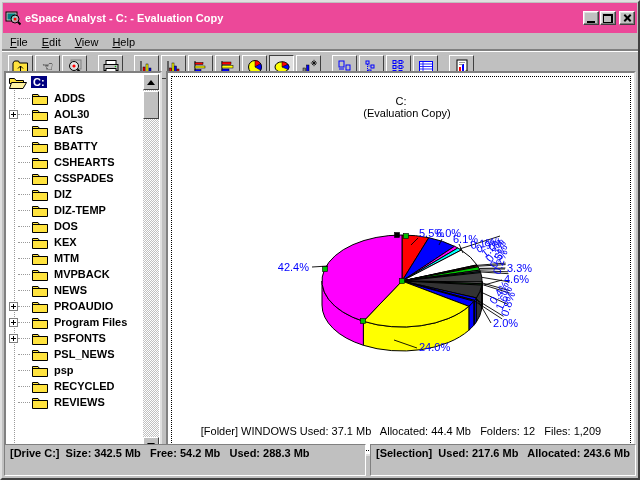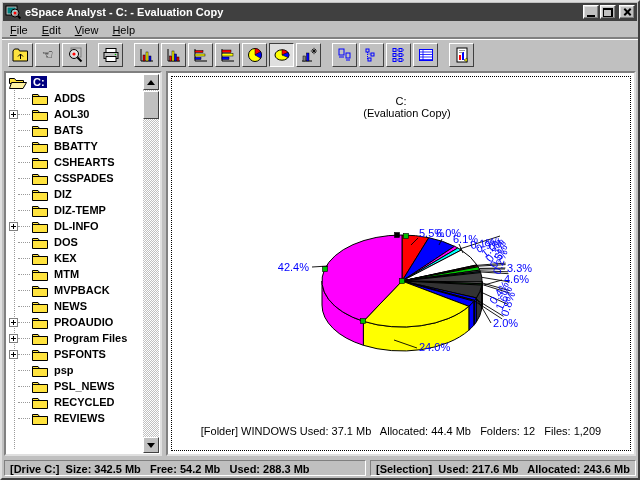--- a/index.html
+++ b/index.html
@@ -1,21 +1,21 @@
 <!DOCTYPE html>
 <html><head>
 <meta charset="utf-8">
 <style>
   html,body{margin:0;padding:0;width:640px;height:480px;overflow:hidden;
     font-family:"Liberation Sans",sans-serif;background:#c0c0c0;}
   *{box-sizing:border-box;}
   .window{position:absolute;inset:0;background:#c0c0c0;
     border:2px solid;border-color:#dfdfdf #404040 #404040 #dfdfdf;}
   
-  .titlebar{height:18px;margin:1px 1px 0 1px;background:#404040;display:flex;align-items:center;padding:1px 2px;}
+  .titlebar{height:30px;margin:1px 1px 0 1px;background:#ec4899;display:flex;align-items:center;padding:1px 2px;}
   .app-icon{width:16px;height:16px;flex:0 0 16px;}
   .title-text{flex:1;color:#fff;font-size:11px;font-weight:bold;padding-left:4px;white-space:nowrap;overflow:hidden;}
   .tbtn{width:16px;height:14px;background:#c0c0c0;margin-left:1px;padding:0;
     border:1px solid;border-color:#fff #404040 #404040 #fff;
     box-shadow:inset -1px -1px 0 #808080,inset 1px 1px 0 #dfdfdf;
     display:flex;align-items:center;justify-content:center;}
   .tbtn.gap{margin-left:3px;}
   .g-min{width:8px;height:2px;background:#000;margin-top:7px;}
   .g-rest{position:relative;width:10px;height:9px;}
   .g-rest::before{content:"";position:absolute;right:0;top:0;width:7px;height:6px;border:1px solid #000;border-top-width:2px;background:#c0c0c0;}
@@ -66,21 +66,21 @@
   .chart-panel{position:relative;flex:1;margin-left:4px;background:#fff;
     border:2px solid;border-color:#808080 #dfdfdf #dfdfdf #808080;overflow:hidden;}
   .focus-rect{position:absolute;inset:3px;border:1px dotted #000;pointer-events:none;}
   .chart-title{position:absolute;top:22px;left:0;right:0;text-align:center;font-size:11px;color:#000;}
   .chart-sub{position:absolute;top:34px;left:12px;right:0;text-align:center;font-size:11px;color:#000;}
   .caption{position:absolute;bottom:17px;left:0;right:0;text-align:center;font-size:11px;color:#000;white-space:nowrap;}
   #pie{position:absolute;left:0;top:0;}
   .pct{font-family:"Liberation Sans",sans-serif;font-size:11px;fill:#0000ff;}
   .ldr{stroke:#000;stroke-width:0.9;fill:none;}
   
-  .statusbar{position:absolute;left:2px;right:2px;bottom:2px;height:16px;display:flex;gap:4px;}
+  .statusbar{position:absolute;left:2px;right:2px;bottom:2px;height:32px;display:flex;gap:4px;}
   .spanel{border:1px solid;border-color:#808080 #fff #fff #808080;background:#c0c0c0;
     font-size:11px;font-weight:bold;color:#000;padding:2px 5px;white-space:nowrap;overflow:hidden;}
   .sp-left{flex:0 0 362px;}
   .sp-right{flex:1;}
 </style>
 </head>
 <body>
 
 <div class="window">
 
@@ -336,139 +336,128 @@
             <span class="dash"></span>
             <span class="folder">
               <svg width="16" height="13" viewBox="0 0 16 13">
                 <path d="M.5 2.5h5.5l1.5 2h8v8H.5z" fill="#ffe33e" stroke="#000"></path>
                 <path d="M.5 4.5h15" stroke="#000"></path>
               </svg>
             </span>
             <span class="lbl">DIZ-TEMP</span>
           </div>
           <div class="row">
+            <span class="box-spacer"></span>
+            <span class="dash"></span>
+            <span class="folder">
+              <svg width="16" height="13" viewBox="0 0 16 13">
+                <path d="M.5 2.5h5.5l1.5 2h8v8H.5z" fill="#ffe33e" stroke="#000"></path>
+                <path d="M.5 4.5h15" stroke="#000"></path>
+              </svg>
+            </span>
+            <span class="lbl">DOS</span>
+          </div>
+          <div class="row">
+            <span class="box-spacer"></span>
+            <span class="dash"></span>
+            <span class="folder">
+              <svg width="16" height="13" viewBox="0 0 16 13">
+                <path d="M.5 2.5h5.5l1.5 2h8v8H.5z" fill="#ffe33e" stroke="#000"></path>
+                <path d="M.5 4.5h15" stroke="#000"></path>
+              </svg>
+            </span>
+            <span class="lbl">KEX</span>
+          </div>
+          <div class="row">
+            <span class="box-spacer"></span>
+            <span class="dash"></span>
+            <span class="folder">
+              <svg width="16" height="13" viewBox="0 0 16 13">
+                <path d="M.5 2.5h5.5l1.5 2h8v8H.5z" fill="#ffe33e" stroke="#000"></path>
+                <path d="M.5 4.5h15" stroke="#000"></path>
+              </svg>
+            </span>
+            <span class="lbl">MTM</span>
+          </div>
+          <div class="row">
+            <span class="box-spacer"></span>
+            <span class="dash"></span>
+            <span class="folder">
+              <svg width="16" height="13" viewBox="0 0 16 13">
+                <path d="M.5 2.5h5.5l1.5 2h8v8H.5z" fill="#ffe33e" stroke="#000"></path>
+                <path d="M.5 4.5h15" stroke="#000"></path>
+              </svg>
+            </span>
+            <span class="lbl">MVPBACK</span>
+          </div>
+          <div class="row">
+            <span class="box-spacer"></span>
+            <span class="dash"></span>
+            <span class="folder">
+              <svg width="16" height="13" viewBox="0 0 16 13">
+                <path d="M.5 2.5h5.5l1.5 2h8v8H.5z" fill="#ffe33e" stroke="#000"></path>
+                <path d="M.5 4.5h15" stroke="#000"></path>
+              </svg>
+            </span>
+            <span class="lbl">NEWS</span>
+          </div>
+          <div class="row">
             <span class="expand-box"></span>
             <span class="dash"></span>
             <span class="folder">
               <svg width="16" height="13" viewBox="0 0 16 13">
                 <path d="M.5 2.5h5.5l1.5 2h8v8H.5z" fill="#ffe33e" stroke="#000"></path>
                 <path d="M.5 4.5h15" stroke="#000"></path>
               </svg>
             </span>
-            <span class="lbl">DL-INFO</span>
-          </div>
-          <div class="row">
-            <span class="box-spacer"></span>
-            <span class="dash"></span>
-            <span class="folder">
-              <svg width="16" height="13" viewBox="0 0 16 13">
-                <path d="M.5 2.5h5.5l1.5 2h8v8H.5z" fill="#ffe33e" stroke="#000"></path>
-                <path d="M.5 4.5h15" stroke="#000"></path>
-              </svg>
-            </span>
-            <span class="lbl">DOS</span>
-          </div>
-          <div class="row">
-            <span class="box-spacer"></span>
-            <span class="dash"></span>
-            <span class="folder">
-              <svg width="16" height="13" viewBox="0 0 16 13">
-                <path d="M.5 2.5h5.5l1.5 2h8v8H.5z" fill="#ffe33e" stroke="#000"></path>
-                <path d="M.5 4.5h15" stroke="#000"></path>
-              </svg>
-            </span>
-            <span class="lbl">KEX</span>
-          </div>
-          <div class="row">
-            <span class="box-spacer"></span>
-            <span class="dash"></span>
-            <span class="folder">
-              <svg width="16" height="13" viewBox="0 0 16 13">
-                <path d="M.5 2.5h5.5l1.5 2h8v8H.5z" fill="#ffe33e" stroke="#000"></path>
-                <path d="M.5 4.5h15" stroke="#000"></path>
-              </svg>
-            </span>
-            <span class="lbl">MTM</span>
-          </div>
-          <div class="row">
-            <span class="box-spacer"></span>
-            <span class="dash"></span>
-            <span class="folder">
-              <svg width="16" height="13" viewBox="0 0 16 13">
-                <path d="M.5 2.5h5.5l1.5 2h8v8H.5z" fill="#ffe33e" stroke="#000"></path>
-                <path d="M.5 4.5h15" stroke="#000"></path>
-              </svg>
-            </span>
-            <span class="lbl">MVPBACK</span>
-          </div>
-          <div class="row">
-            <span class="box-spacer"></span>
-            <span class="dash"></span>
-            <span class="folder">
-              <svg width="16" height="13" viewBox="0 0 16 13">
-                <path d="M.5 2.5h5.5l1.5 2h8v8H.5z" fill="#ffe33e" stroke="#000"></path>
-                <path d="M.5 4.5h15" stroke="#000"></path>
-              </svg>
-            </span>
-            <span class="lbl">NEWS</span>
+            <span class="lbl">PROAUDIO</span>
           </div>
           <div class="row">
             <span class="expand-box"></span>
             <span class="dash"></span>
             <span class="folder">
               <svg width="16" height="13" viewBox="0 0 16 13">
                 <path d="M.5 2.5h5.5l1.5 2h8v8H.5z" fill="#ffe33e" stroke="#000"></path>
                 <path d="M.5 4.5h15" stroke="#000"></path>
               </svg>
             </span>
-            <span class="lbl">PROAUDIO</span>
+            <span class="lbl">Program Files</span>
           </div>
           <div class="row">
             <span class="expand-box"></span>
             <span class="dash"></span>
             <span class="folder">
               <svg width="16" height="13" viewBox="0 0 16 13">
                 <path d="M.5 2.5h5.5l1.5 2h8v8H.5z" fill="#ffe33e" stroke="#000"></path>
                 <path d="M.5 4.5h15" stroke="#000"></path>
               </svg>
             </span>
-            <span class="lbl">Program Files</span>
-          </div>
-          <div class="row">
-            <span class="expand-box"></span>
-            <span class="dash"></span>
-            <span class="folder">
-              <svg width="16" height="13" viewBox="0 0 16 13">
-                <path d="M.5 2.5h5.5l1.5 2h8v8H.5z" fill="#ffe33e" stroke="#000"></path>
-                <path d="M.5 4.5h15" stroke="#000"></path>
-              </svg>
-            </span>
             <span class="lbl">PSFONTS</span>
           </div>
           <div class="row">
             <span class="box-spacer"></span>
             <span class="dash"></span>
             <span class="folder">
               <svg width="16" height="13" viewBox="0 0 16 13">
                 <path d="M.5 2.5h5.5l1.5 2h8v8H.5z" fill="#ffe33e" stroke="#000"></path>
                 <path d="M.5 4.5h15" stroke="#000"></path>
               </svg>
             </span>
+            <span class="lbl">PSL_NEWS</span>
+          </div>
+          <div class="row">
+            <span class="box-spacer"></span>
+            <span class="dash"></span>
+            <span class="folder">
+              <svg width="16" height="13" viewBox="0 0 16 13">
+                <path d="M.5 2.5h5.5l1.5 2h8v8H.5z" fill="#ffe33e" stroke="#000"></path>
+                <path d="M.5 4.5h15" stroke="#000"></path>
+              </svg>
+            </span>
             <span class="lbl">psp</span>
-          </div>
-          <div class="row">
-            <span class="box-spacer"></span>
-            <span class="dash"></span>
-            <span class="folder">
-              <svg width="16" height="13" viewBox="0 0 16 13">
-                <path d="M.5 2.5h5.5l1.5 2h8v8H.5z" fill="#ffe33e" stroke="#000"></path>
-                <path d="M.5 4.5h15" stroke="#000"></path>
-              </svg>
-            </span>
-            <span class="lbl">PSL_NEWS</span>
           </div>
           <div class="row">
             <span class="box-spacer"></span>
             <span class="dash"></span>
             <span class="folder">
               <svg width="16" height="13" viewBox="0 0 16 13">
                 <path d="M.5 2.5h5.5l1.5 2h8v8H.5z" fill="#ffe33e" stroke="#000"></path>
                 <path d="M.5 4.5h15" stroke="#000"></path>
               </svg>
             </span>

